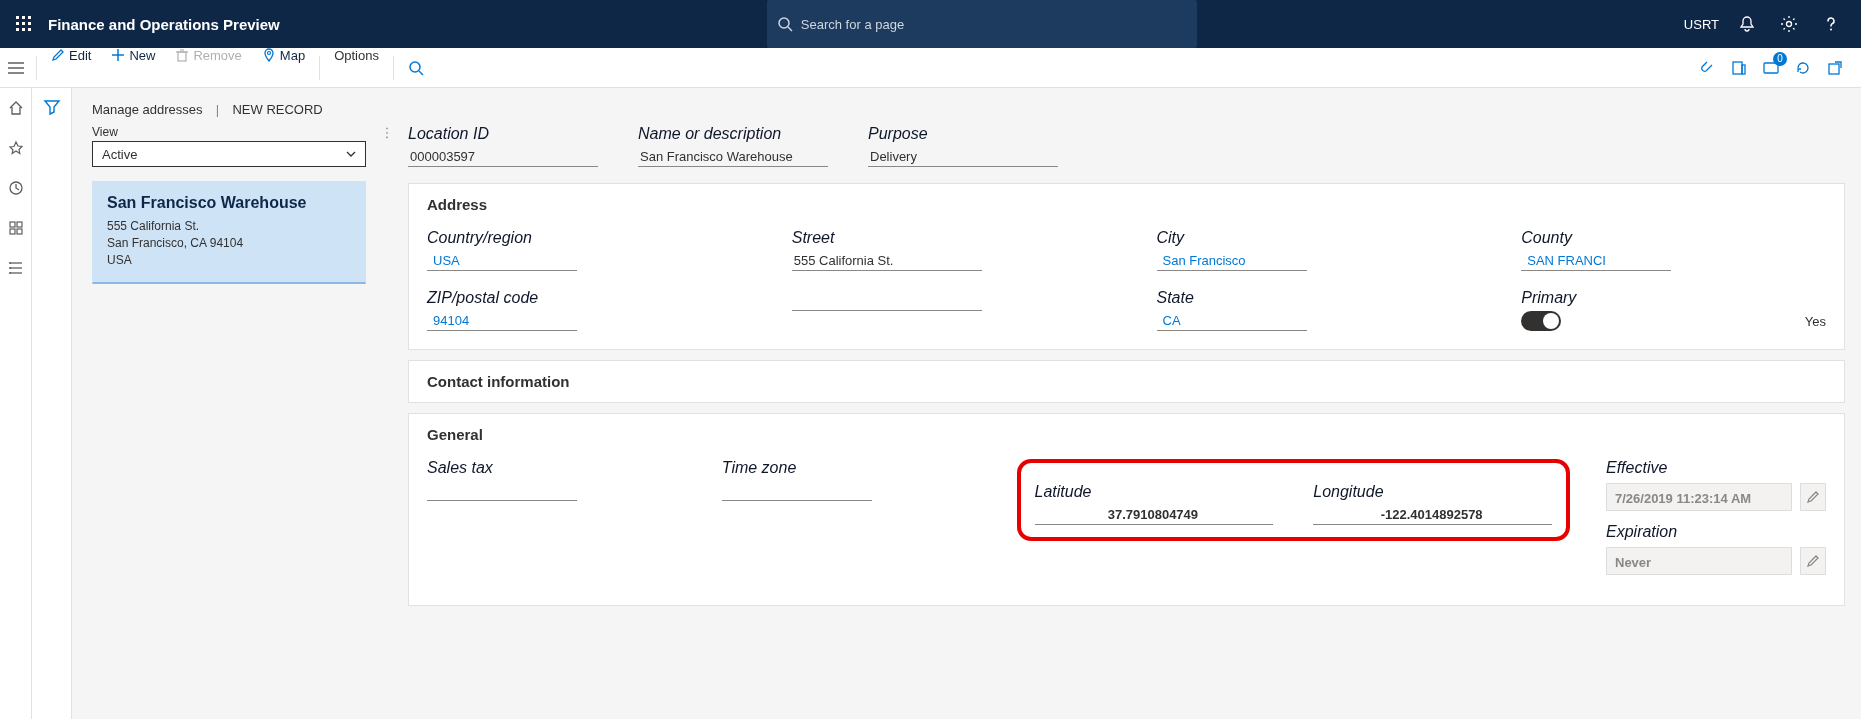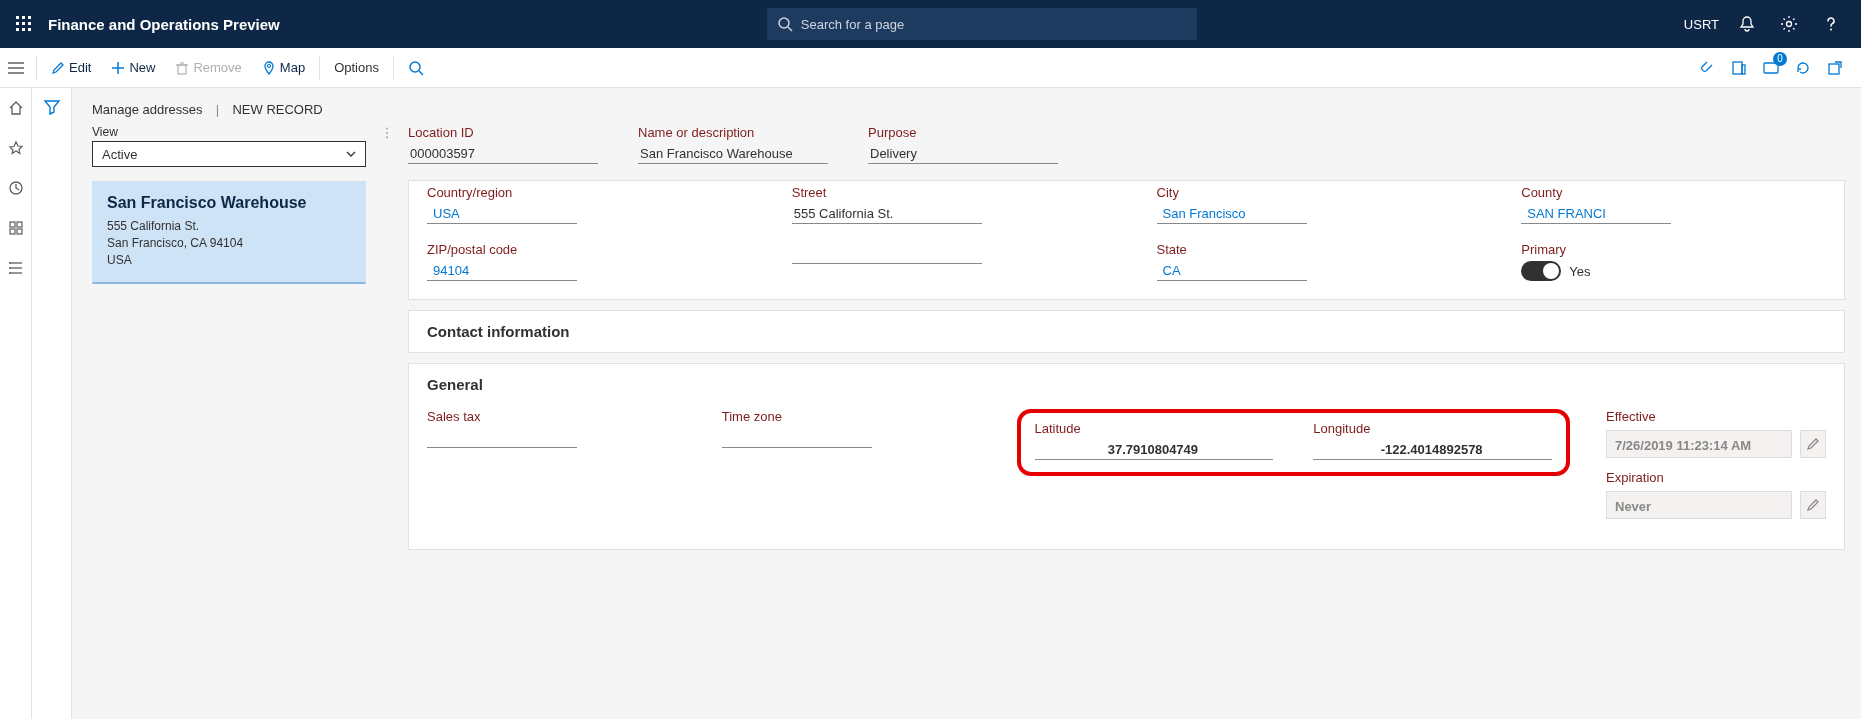--- a/index.html
+++ b/index.html
@@ -4,32 +4,32 @@
 <style>
   * { box-sizing: border-box; }
   html,body { margin:0; padding:0; font-family:"Segoe UI",Arial,sans-serif; font-size:13px; color:#323130; background:#ffffff; height:100%; }
   body { display:flex; flex-direction:column; min-width:1550px; }
 
   
   .titlebar { background:#0f2747; color:#fff; height:48px; display:flex; align-items:center; padding:0 8px; }
   .titlebar .waffle { width:32px; height:32px; display:flex; align-items:center; justify-content:center; cursor:pointer; }
   .titlebar .title { margin-left:8px; font-size:15px; font-weight:600; flex:0 0 auto; }
   .titlebar .spacer-left { flex:1 1 auto; }
-  .titlebar .search { flex:0 0 430px; display:flex; align-items:center; background:#1d3a5f; border-radius:2px; height:32px; padding:8px 10px; color:#cfd6df; }
+  .titlebar .search { flex:0 0 430px; display:flex; align-items:center; background:#1d3a5f; border-radius:2px; height:48px; padding:8px 10px; color:#cfd6df; }
   .titlebar .search svg { flex:0 0 auto; margin-right:8px; }
   .titlebar .spacer-right { flex:1 1 auto; }
   .titlebar .rtools { display:flex; align-items:center; gap:14px; padding-right:8px; }
   .titlebar .rtools .rt { width:28px; height:28px; display:flex; align-items:center; justify-content:center; cursor:pointer; color:#fff; }
   .titlebar .ent { font-size:13px; font-weight:400; }
 
   
   .actionbar { height:40px; border-bottom:1px solid #e1e1e1; display:flex; align-items:center; padding:0 8px 0 0; }
   .actionbar .hamburger { width:32px; display:flex; justify-content:center; align-items:center; cursor:pointer; }
   .actionbar .sep { width:1px; height:24px; background:#e1e1e1; margin:0 4px; }
-  .actionbar .abtn { display:flex; align-items:center; gap:4px; padding:0 10px; height:40px; cursor:pointer; color:#0f2747; font-size:13px; }
+  .actionbar .abtn { display:flex; align-items:flex-start; gap:4px; padding:0 10px; height:40px; cursor:pointer; color:#0f2747; font-size:13px; }
   .actionbar .abtn svg { stroke:#0078d4; }
   .actionbar .abtn.disabled { color:#b0b0b0; }
   .actionbar .abtn.disabled svg { stroke:#b0b0b0; fill:#b0b0b0; }
   .actionbar .abtn.plain { color:#323130; }
   .actionbar .asearch { padding:0 10px; display:flex; align-items:center; cursor:pointer; }
   .actionbar .rbar { margin-left:auto; display:flex; align-items:center; gap:8px; padding-right:6px; }
   .actionbar .rbar .ric { width:24px; height:24px; display:flex; align-items:center; justify-content:center; color:#0078d4; cursor:pointer; position:relative; }
   .badge { position:absolute; top:-4px; right:-4px; background:#0078d4; color:#fff; border-radius:8px; font-size:10px; min-width:14px; height:14px; display:flex; align-items:center; justify-content:center; padding:0 3px; }
 
   
@@ -52,40 +52,40 @@
   .vlabel { font-size:12px; color:#323130; margin-bottom:2px; display:block; }
   .viewbox { border:1px solid #323130; height:26px; display:flex; align-items:center; justify-content:space-between; padding:0 9px; background:#fff; cursor:pointer; margin-bottom:14px; }
   .card { background:#cfe3f7; border:1px solid #cfe3f7; border-bottom:2px solid #8cb8e6; padding:12px 14px 14px 14px; cursor:pointer; }
   .card .ctitle { font-size:16px; font-weight:600; color:#0f2747; margin-bottom:6px; }
   .card .cline { font-size:12px; color:#323130; line-height:1.4; }
 
   
   .form { flex:1 1 auto; }
   .toprow { display:flex; gap:40px; margin-bottom:16px; }
   .fld { display:flex; flex-direction:column; }
-  .fld .flabel { font-size:13px; color:#7f1d1d; margin-bottom:2px; }
+  .fld .flabel { font-size:16px; color:#0f172a; margin-bottom:2px;font-style:italic; }
   .fld .fval { border:none; border-bottom:1px solid #8a8886; background:transparent; font-size:13px; padding:4px 2px 2px 2px; min-height:22px; text-align:left; }
   .fld .fval.link { color:#0078d4; cursor:pointer; padding-left:6px; }
   .fld .fval.right { text-align:center; padding-right:4px;font-weight:bold; }
   .fld .fval.ro { background:#f3f2f1; border:1px solid #ddd; border-bottom:1px solid #ddd; color:#8a8886; padding-left:8px; height:28px; display:flex; align-items:center; }
   .fldw140 { width:150px;justify-content:flex-end; }
   .fldw180 { width:190px; }
   .fldwfull { width:100%; }
 
   .section { background:#fff; border:1px solid #e1e1e1; margin-bottom:10px; }
   .section .shead { padding:12px 18px; font-size:15px; font-weight:600; color:#323130; display:flex; align-items:center; justify-content:space-between; cursor:pointer; }
   .section .sbody { padding:4px 18px 18px 18px; }
   .addrgrid { display:grid; grid-template-columns:repeat(4,1fr); column-gap:60px; row-gap:18px; }
   .gengrid { display:grid; grid-template-columns:repeat(4,1fr) 220px; column-gap:60px; row-gap:18px; align-items:start;gap:36px; }
 
-  .toggle { display:flex; align-items:center; gap:8px; margin-top:2px; }
+  .toggle { display:flex; align-items:center; gap:8px; margin-top:2px;justify-content:space-between; }
   .togglebox { width:40px; height:20px; background:#323130; border-radius:10px; position:relative; cursor:pointer; }
   .togglebox::after { content:""; position:absolute; right:2px; top:2px; width:16px; height:16px; background:#fff; border-radius:50%; }
 
-  .highlight { border:4px solid #e60000; border-radius:14px; padding:8px 14px 12px 14px; display:grid; grid-template-columns:1fr 1fr; column-gap:40px; }
+  .highlight { border:4px solid #e60000; border-radius:14px; padding:20px 14px 12px 14px; display:grid; grid-template-columns:1fr 1fr; column-gap:40px; }
   .pencilrow { display:flex; align-items:center; gap:8px; margin-bottom:12px;font-weight:bold; }
   .pencilbtn { width:30px; height:28px; border:1px solid #ddd; background:#f3f2f1; display:flex; align-items:center; justify-content:center; color:#8a8886; cursor:pointer; }
 
   .splitter { width:6px; display:flex; align-items:center; justify-content:center; color:#8a8886; cursor:col-resize; user-select:none; }
 
   svg { display:block; }
 </style>
 </head>
 <body>
 
@@ -304,20 +304,23 @@
             <span class="flabel">Name or description</span>
             <span class="fval">San Francisco Warehouse</span>
           </div>
           <div class="fld fldw180">
             <span class="flabel">Purpose</span>
             <span class="fval">Delivery</span>
           </div>
         </div>
 
         <div class="section">
+          <div class="shead">
+            <span>Address</span>
+          </div>
           <div class="sbody">
             <div class="addrgrid">
               <div class="fld fldw140">
                   <span class="flabel">Country/region</span>
                   <span class="fval link">USA</span>
                 </div>
               <div class="fld fldw180">
                   <span class="flabel">Street</span>
                   <span class="fval">555 California St.</span>
                 </div>

